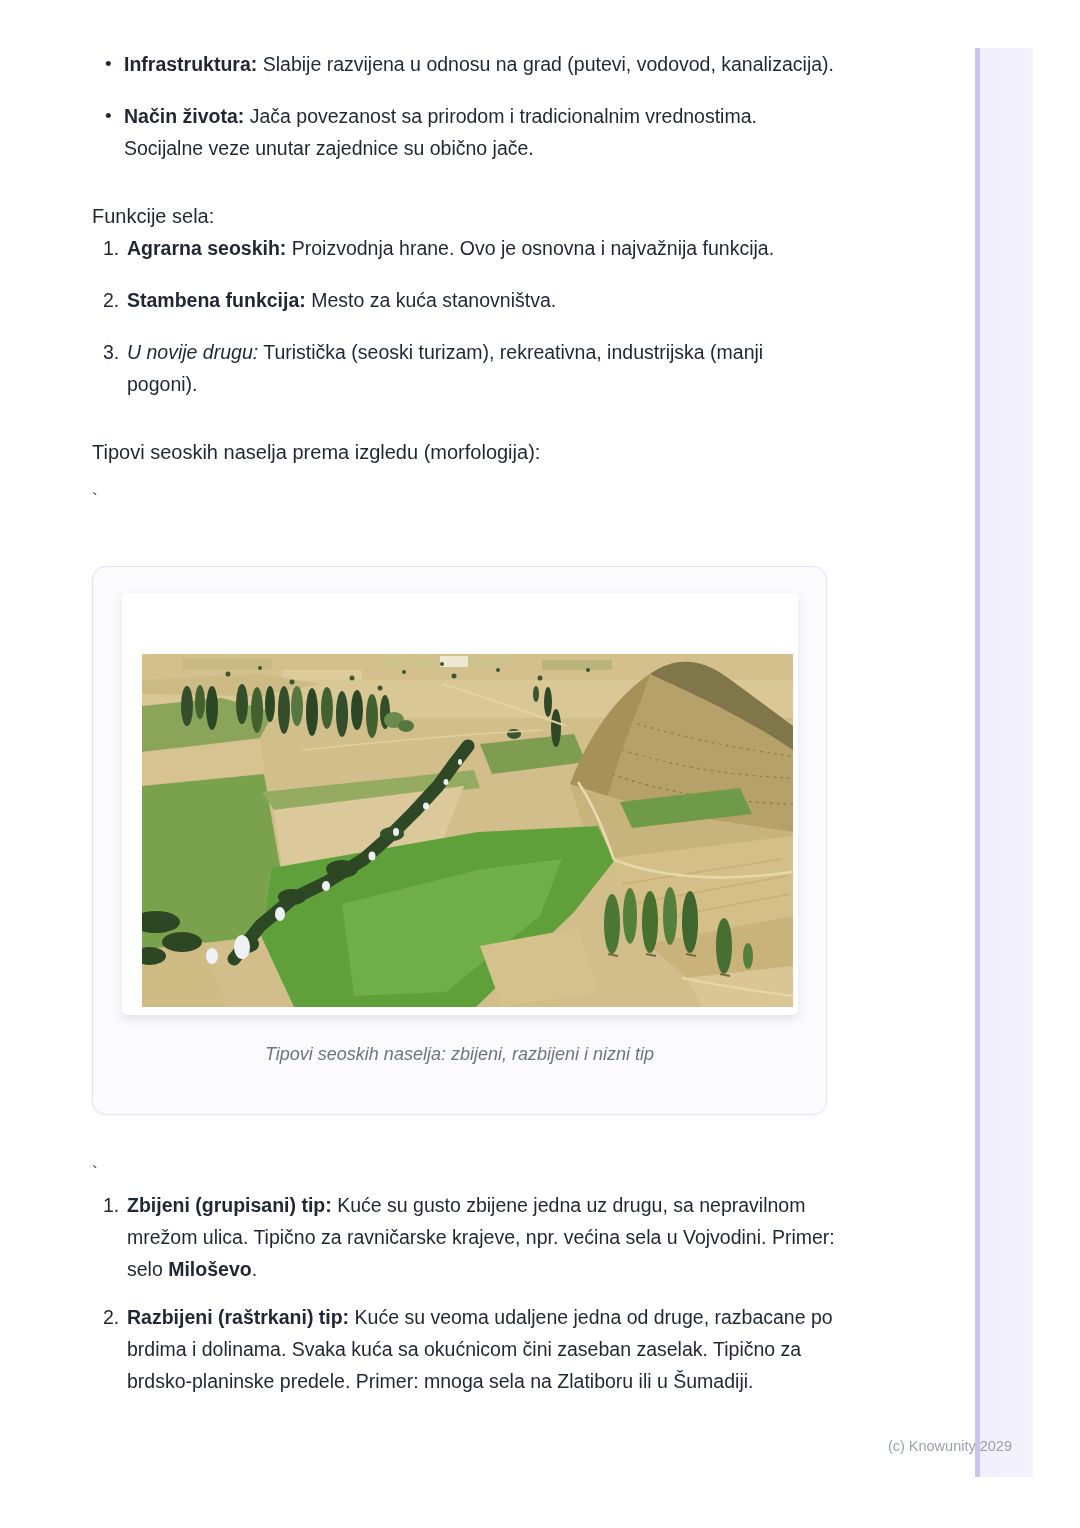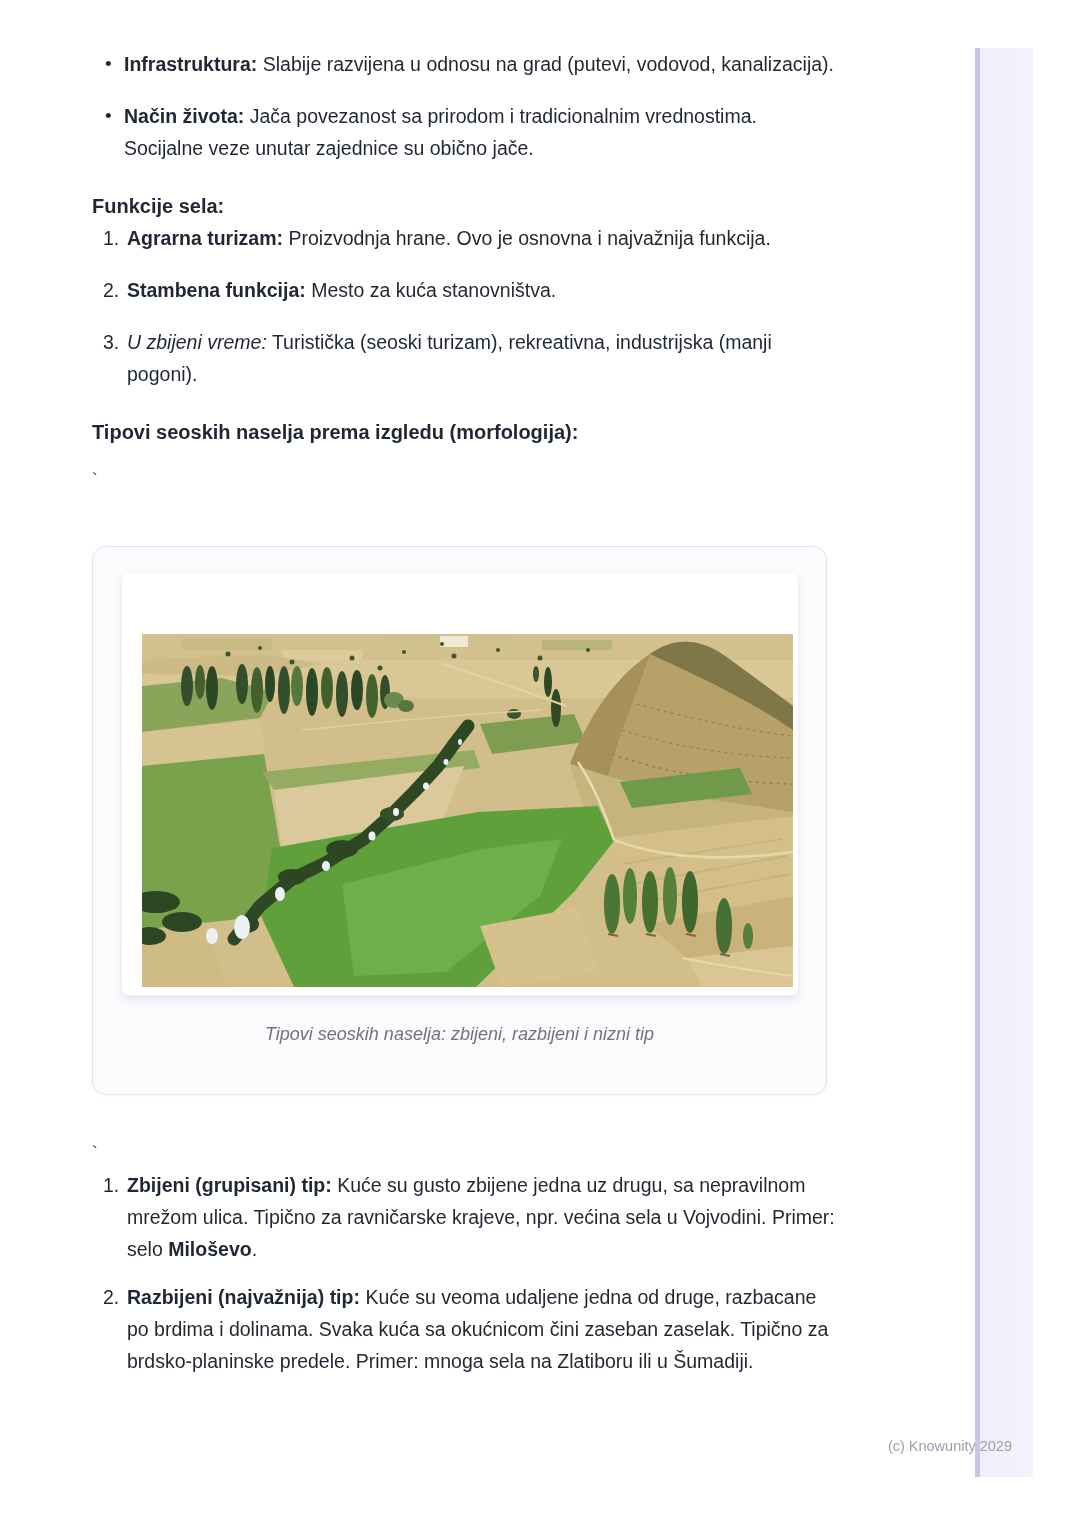--- a/index.html
+++ b/index.html
@@ -21,21 +21,21 @@
   .content{position:absolute;left:92px;top:48px;width:744px;}
   .li{display:flex;align-items:flex-start;}
   .li + .li{margin-top:20px;}
   ul.plain,ol.plain{list-style:none;margin:0;padding:0;}
   .bullet-marker{flex:none;width:19px;margin-left:13px;font-size:19px;}
   .num-marker{flex:none;width:24px;margin-left:11px;}
   .li-body{flex:1;}
   .lbl-bold{font-weight:700;}
   .lbl-italic{font-style:italic;}
   .bold{font-weight:700;margin-top:47px;}
-  h3.sect{font-size:20px;font-weight:700;margin:26px 0 0 0;line-height:32px;}
+  h3.sect{font-size:20px;font-weight:400;margin:36px 0 0 0;line-height:32px;}
   .list-block{margin-top:24px;}
   .types-block{margin-top:36px;}
   .stray{display:block;margin-top:16px;font-size:17px;line-height:32px;color:#2a3340;}
   .stray2{margin-top:42px;}
   
   .figure-card{
     position:relative;margin-top:50px;width:735px;height:549px;box-sizing:border-box;
     border:1.5px solid var(--card-border);border-radius:14px;background:var(--card-bg);
     box-shadow:0 1px 3px rgba(120,120,165,.07);
   }
@@ -76,29 +76,29 @@
       <span class="bullet-marker">•</span>
       <span class="li-body"><span class="lbl-bold">Način života:</span> <span>Jača povezanost sa prirodom i tradicionalnim vrednostima. Socijalne veze unutar zajednice su obično jače.</span></span>
     </li>
   </ul>
 
   <h3 class="sect">Funkcije sela:</h3>
 
   <ol class="plain list-block">
     <li class="li">
       <span class="num-marker">1.</span>
-      <span class="li-body"><span class="lbl-bold">Agrarna turizam:</span> <span>Proizvodnja hrane. Ovo je osnovna i najvažnija funkcija.</span></span>
+      <span class="li-body"><span class="lbl-bold">Agrarna seoskih:</span> <span>Proizvodnja hrane. Ovo je osnovna i najvažnija funkcija.</span></span>
     </li>
     <li class="li">
       <span class="num-marker">2.</span>
       <span class="li-body"><span class="lbl-bold">Stambena funkcija:</span> <span>Mesto za kuća stanovništva.</span></span>
     </li>
     <li class="li">
       <span class="num-marker">3.</span>
-      <span class="li-body"><span class="lbl-italic">U zbijeni vreme:</span> <span>Turistička (seoski turizam), rekreativna, industrijska (manji pogoni).</span></span>
+      <span class="li-body"><span class="lbl-italic">U novije drugu:</span> <span>Turistička (seoski turizam), rekreativna, industrijska (manji pogoni).</span></span>
     </li>
   </ol>
 
   <h3 class="sect">Tipovi seoskih naselja prema izgledu (morfologija):</h3>
 
   <span class="stray">`</span>
 
   <figure class="figure-card" style="margin-left:0;margin-right:12px;">
     <div class="photo-frame">
       <svg viewBox="0 0 651 353" aria-hidden="true">
@@ -226,19 +226,19 @@
 
   <span class="stray stray2">`</span>
 
   <ol class="plain types-block">
     <li class="li">
       <span class="num-marker">1.</span>
       <span class="li-body"><span class="lbl-bold">Zbijeni (grupisani) tip:</span> <span>Kuće su gusto zbijene jedna uz drugu, sa nepravilnom mrežom ulica. Tipično za ravničarske krajeve, npr. većina sela u Vojvodini. Primer: selo </span><span class="bold">Miloševo</span><span>.</span></span>
     </li>
     <li class="li" style="margin-top:16px;">
       <span class="num-marker">2.</span>
-      <span class="li-body"><span class="lbl-bold">Razbijeni (najvažnija) tip:</span> <span>Kuće su veoma udaljene jedna od druge, razbacane po brdima i dolinama. Svaka kuća sa okućnicom čini zaseban zaselak. Tipično za brdsko-planinske predele. Primer: mnoga sela na Zlatiboru ili u Šumadiji.</span><span class="bold"></span><span></span></span>
+      <span class="li-body"><span class="lbl-bold">Razbijeni (raštrkani) tip:</span> <span>Kuće su veoma udaljene jedna od druge, razbacane po brdima i dolinama. Svaka kuća sa okućnicom čini zaseban zaselak. Tipično za brdsko-planinske predele. Primer: mnoga sela na Zlatiboru ili u Šumadiji.</span><span class="bold"></span><span></span></span>
     </li>
   </ol>
 
 </div>
 
 <div class="copyright">(c) Knowunity 2029</div>
 
 </body></html>

